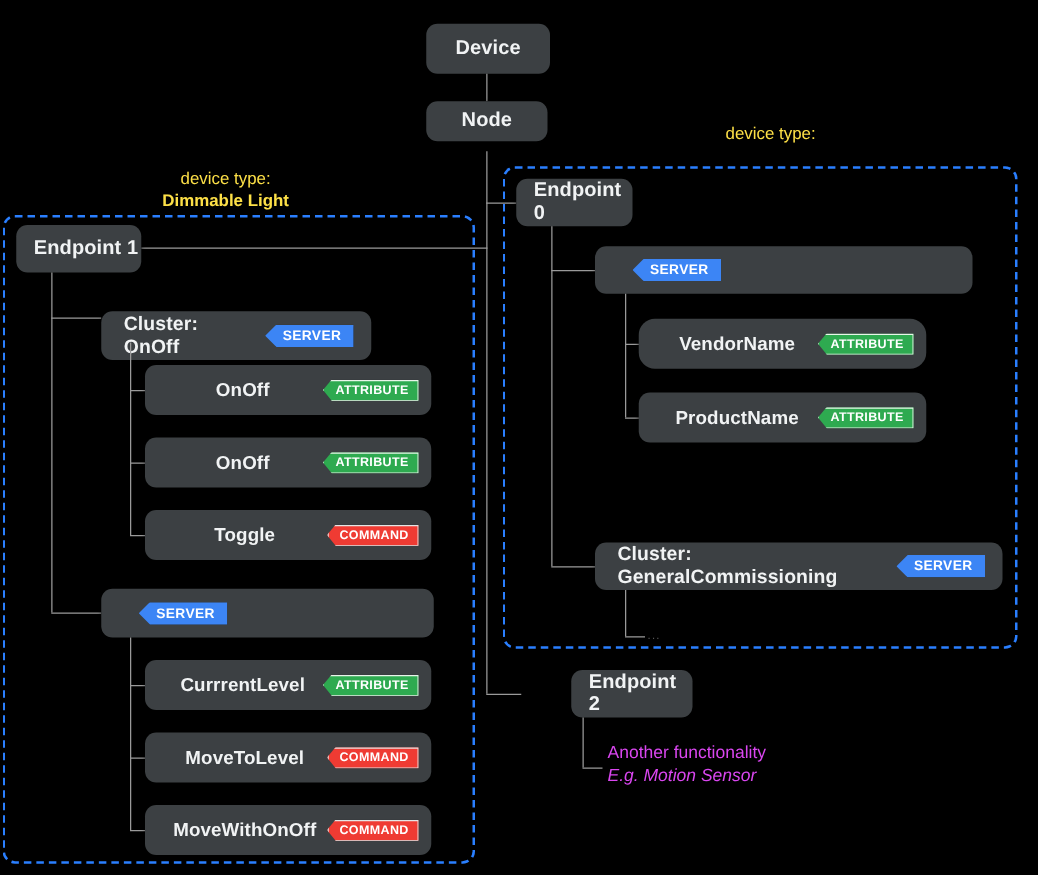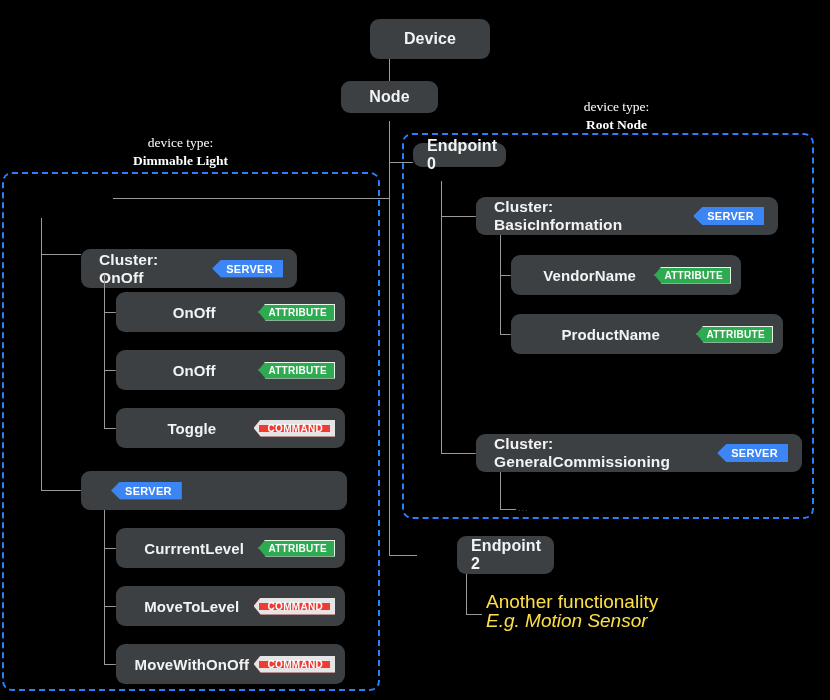--- a/index.html
+++ b/index.html
@@ -26,25 +26,24 @@
   
   .dashgroup {
     position: absolute;
     border: 2px dashed #2a7fff;
     border-radius: 10px;
     background: transparent;
   }
   .dashlabel {
     position: absolute;
     text-align: center;
-    color: #ffffff;
+    color: #fde047;
     font-size: 13.5px;
     line-height: 18px;
     white-space: nowrap;
-    font-family: Liberation Serif, serif;
   }
   .dashlabel b { font-weight: bold; display:block; }
 
   
   .box {
     position: absolute;
     background: #3c4043;
     border-radius: 9px;
     color: #f1f3f4;
     display: flex;
@@ -87,46 +86,46 @@
     font-size: 11px;
     clip-path: polygon(9px 0, 100% 0, 100% 100%, 9px 100%, 0 50%);
   }
   .badge.attribute {
     background: #2eaa50;
     border: 1px solid #e8f5e9;
     clip-path: polygon(7px 0, 100% 0, 100% 100%, 7px 100%, 0 50%);
   }
   .badge.command {
     background: #ef3b33;
-    border: 5px solid #e5e5e5;
+    border: 1px solid #e5e5e5;
     clip-path: polygon(7px 0, 100% 0, 100% 100%, 7px 100%, 0 50%);
   }
 
   
   .note {
     position: absolute;
-    color: #fde047;
-    font-size: 19px;
+    color: #d946ef;
+    font-size: 14px;
     line-height: 19px;
     white-space: nowrap;
   }
   .note .it { font-style: italic; display:block; }
   .ellipsis {
     position: absolute;
     color: #5a5a5a;
     font-size: 9px;
     letter-spacing: 1px;
   }
 </style>
 </head>
 <body>
 
 <div id="stage">
 
-  <div class="box center" style="left:341px; top:19px; width:120px; height:40px;margin-left:29px;">
+  <div class="box center" style="left:341px; top:19px; width:99px; height:40px;">
     <span class="lbl">Device</span>
   </div>
 
   <div class="line vline" style="left:389px; top:59px; width:1px; height:22px;"></div>
 
   <div class="box center" style="left:341px; top:81px; width:97px; height:32px;">
     <span class="lbl">Node</span>
   </div>
 
   <div class="line vline" style="left:389px; top:121px; width:1px; height:434px;"></div>
@@ -134,20 +133,23 @@
   <div class="line hline" style="left:389px; top:162px; width:24px; height:1px;"></div>
   <div class="line hline" style="left:113px; top:198px; width:277px; height:1px;"></div>
   <div class="line hline" style="left:389px; top:555px; width:28px; height:1px;"></div>
 
   <div class="dashlabel" style="left:104px; top:134px; width:153px;">
     <span>device type:</span>
     <b>Dimmable Light</b>
   </div>
   <div class="dashgroup" style="left:2px; top:172px; width:378px; height:519px;"></div>
 
+  <div class="box ep" style="left:13px; top:180px; width:100px; height:38px;">
+    <span class="lbl">Endpoint 1</span>
+  </div>
 
   <div class="line vline" style="left:41px; top:218px; width:1px; height:272px;"></div>
   <div class="line hline" style="left:41px; top:254px; width:40px; height:1px;"></div>
   <div class="line hline" style="left:41px; top:490px; width:40px; height:1px;"></div>
 
   <div class="box cluster" style="left:81px; top:249px; width:216px; height:39px;">
     <span class="lbl">Cluster: OnOff</span>
     <span class="badge server" style="margin-left:12px;">SERVER</span>
   </div>
 
@@ -190,47 +192,45 @@
     <span class="badge command">COMMAND</span>
   </div>
 
   <div class="box leaf" style="left:116px; top:644px; width:229px; height:40px;">
     <span class="lbl">MoveWithOnOff</span>
     <span class="badge command">COMMAND</span>
   </div>
 
   <div class="dashlabel" style="left:540px; top:98px; width:153px;">
     <span>device type:</span>
-    <b>Root Node</b>
   </div>
   <div class="dashgroup" style="left:402px; top:133px; width:412px; height:386px;"></div>
 
-  <div class="box ep" style="left:413px; top:143px; width:93px; height:24px;">
+  <div class="box ep" style="left:413px; top:143px; width:93px; height:38px;">
     <span class="lbl">Endpoint 0</span>
   </div>
 
   <div class="line vline" style="left:441px; top:181px; width:1px; height:272px;"></div>
   <div class="line hline" style="left:441px; top:216px; width:35px; height:1px;"></div>
   <div class="line hline" style="left:441px; top:453px; width:35px; height:1px;"></div>
 
   <div class="box cluster" style="left:476px; top:197px; width:302px; height:38px;">
-    <span class="lbl">Cluster: BasicInformation</span>
     <span class="badge server" style="margin-left:12px;">SERVER</span>
   </div>
 
   <div class="line vline" style="left:500px; top:235px; width:1px; height:99px;"></div>
   <div class="line hline" style="left:500px; top:275px; width:12px; height:1px;"></div>
   <div class="line hline" style="left:500px; top:334px; width:12px; height:1px;"></div>
 
-  <div class="box leaf" style="left:511px; top:255px; width:230px; height:40px;">
+  <div class="box leaf" style="left:511px; top:255px; width:230px; height:40px;border-radius:13px;">
     <span class="lbl">VendorName</span>
     <span class="badge attribute">ATTRIBUTE</span>
   </div>
 
-  <div class="box leaf" style="left:511px; top:314px; width:272px; height:40px;">
+  <div class="box leaf" style="left:511px; top:314px; width:230px; height:40px;">
     <span class="lbl">ProductName</span>
     <span class="badge attribute">ATTRIBUTE</span>
   </div>
 
   <div class="box cluster" style="left:476px; top:434px; width:326px; height:38px;">
     <span class="lbl">Cluster: GeneralCommissioning</span>
     <span class="badge server" style="margin-left:12px;">SERVER</span>
   </div>
 
   <div class="line vline" style="left:500px; top:472px; width:1px; height:37px;"></div>

